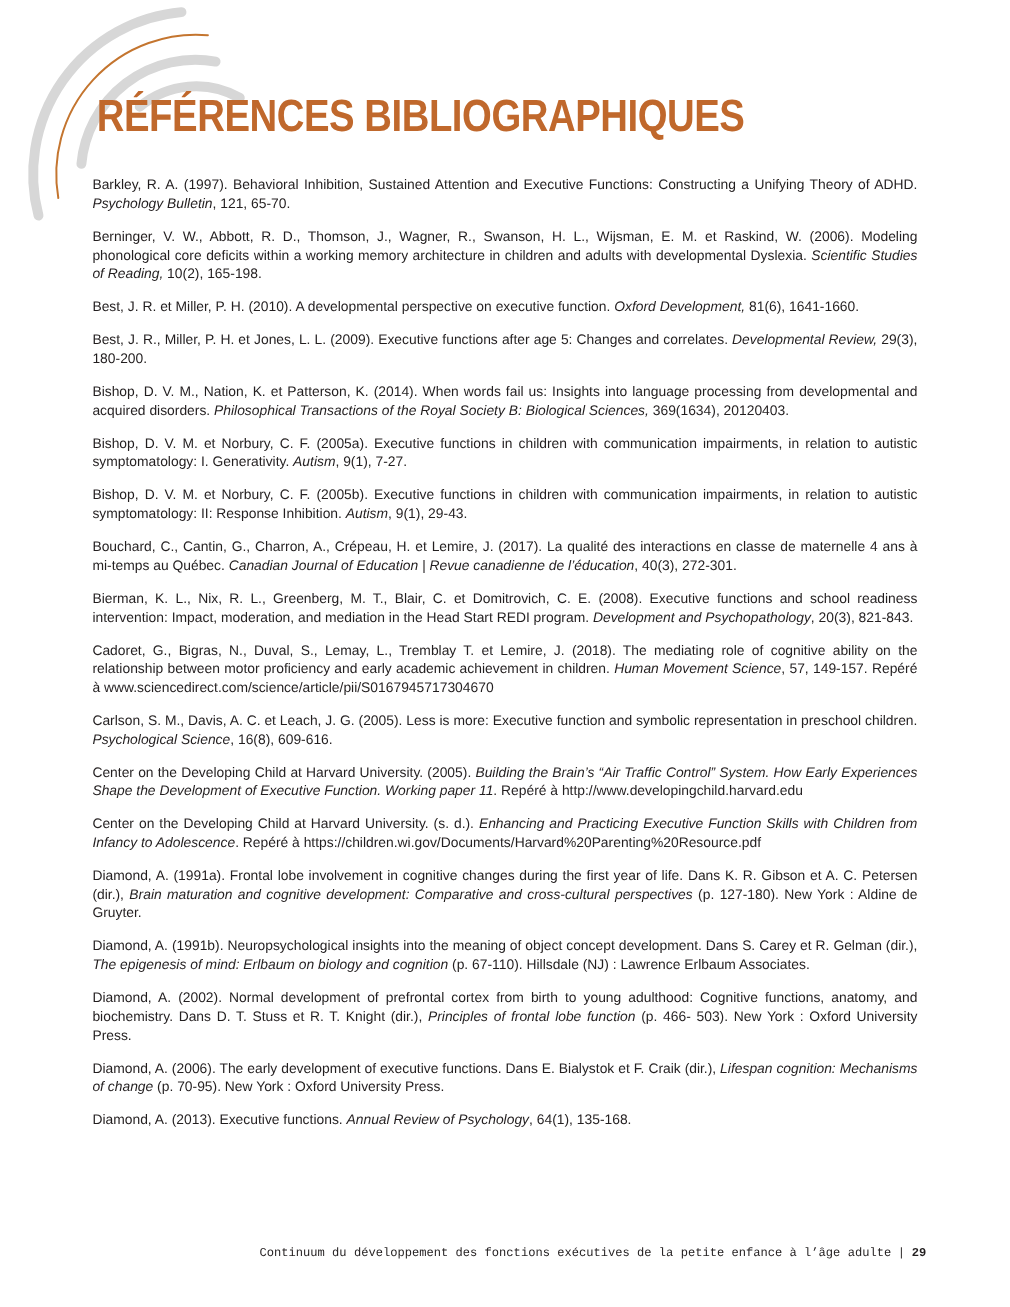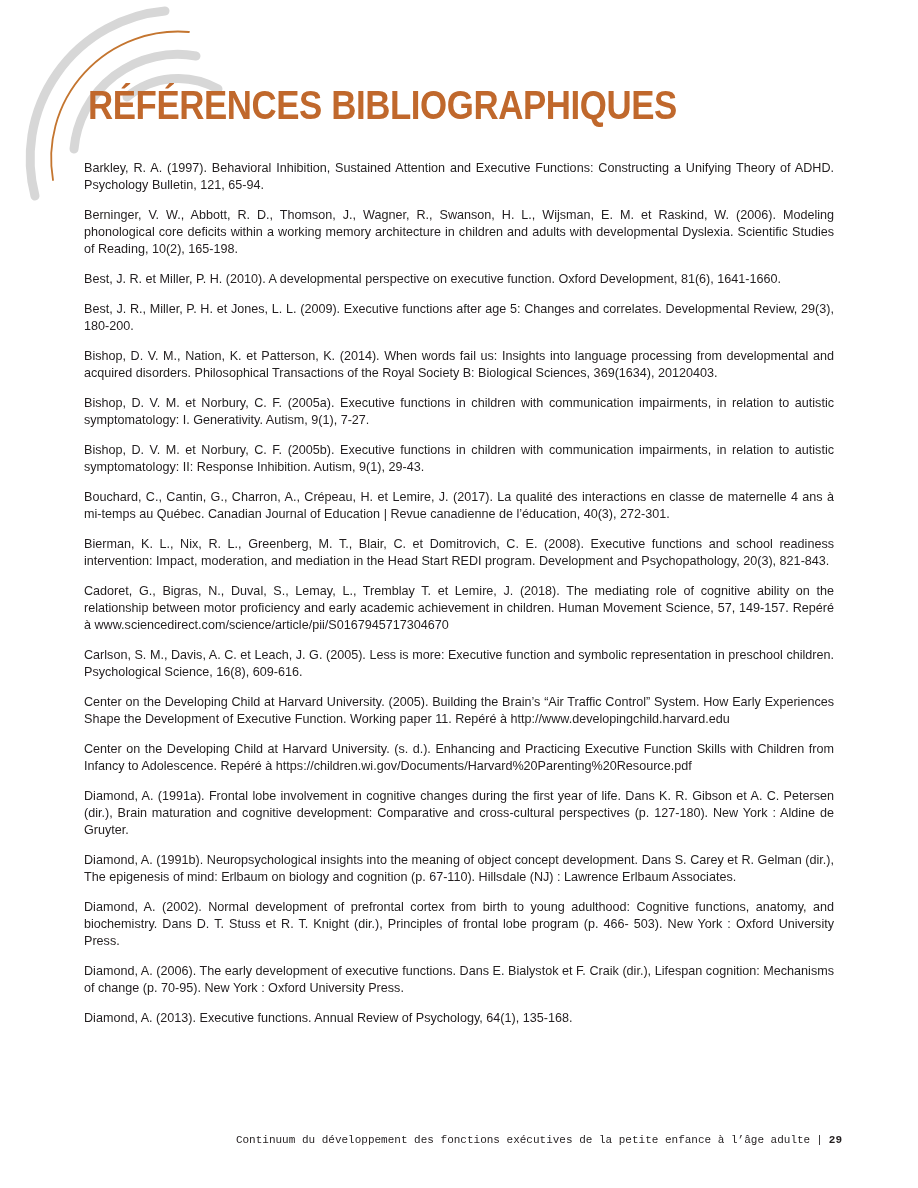--- a/index.html
+++ b/index.html
@@ -47,21 +47,21 @@
     width:750px;
     color:var(--text-color);
   }
   .ref{
     margin:0 0 13px 0;
     font-size:12.6px;
     line-height:17px;
     text-align:justify;
     text-justify:inter-word;
   }
-  .ref .it{}
+  .ref .it{font-style:italic;}
   .footer{
     position:absolute;
     right:76px;top:1133px;
     font-size:11px;
     line-height:14px;
     color:var(--text-color);
     white-space:nowrap;
     font-family:Liberation Mono, monospace;
   }
   .footer .sep{margin:0 6px;}
@@ -75,36 +75,36 @@
   <svg class="swoosh" viewBox="0 0 240 215" aria-hidden="true">
     <path class="arc-gray" d="M 165 11 A 148 148 0 0 0 35 196"></path>
     <path class="arc-orange" d="M 189 32 A 127 127 0 0 0 53 180"></path>
     <path class="arc-gray" d="M 196 56 A 104 104 0 0 0 74 149"></path>
     <path class="arc-gray" d="M 218 89 A 80 80 0 0 0 127 97"></path>
   </svg>
 
   <h1 class="title">RÉFÉRENCES BIBLIOGRAPHIQUES</h1>
 
   <main class="content">
-      <p class="ref"><span class="">Barkley, R. A. (1997). Behavioral Inhibition, Sustained Attention and Executive Functions: Constructing a Unifying Theory of ADHD. </span><span class="it">Psychology Bulletin</span><span class="">, 121, 65-94.</span></p>
+      <p class="ref"><span class="">Barkley, R. A. (1997). Behavioral Inhibition, Sustained Attention and Executive Functions: Constructing a Unifying Theory of ADHD. </span><span class="it">Psychology Bulletin</span><span class="">, 121, 65-70.</span></p>
       <p class="ref"><span class="">Berninger, V. W., Abbott, R. D., Thomson, J., Wagner, R., Swanson, H. L., Wijsman, E. M. et Raskind, W. (2006). Modeling phonological core deficits within a working memory architecture in children and adults with developmental Dyslexia. </span><span class="it">Scientific Studies of Reading,</span><span class=""> 10(2), 165-198.</span></p>
       <p class="ref"><span class="">Best, J. R. et Miller, P. H. (2010). A developmental perspective on executive function. </span><span class="it">Oxford Development,</span><span class=""> 81(6), 1641-1660.</span></p>
       <p class="ref"><span class="">Best, J. R., Miller, P. H. et Jones, L. L. (2009). Executive functions after age 5: Changes and correlates. </span><span class="it">Developmental Review,</span><span class=""> 29(3), 180-200.</span></p>
       <p class="ref"><span class="">Bishop, D. V. M., Nation, K. et Patterson, K. (2014). When words fail us: Insights into language processing from developmental and acquired disorders. </span><span class="it">Philosophical Transactions of the Royal Society B: Biological Sciences,</span><span class=""> 369(1634), 20120403.</span></p>
       <p class="ref"><span class="">Bishop, D. V. M. et Norbury, C. F. (2005a). Executive functions in children with communication impairments, in relation to autistic symptomatology: I. Generativity. </span><span class="it">Autism</span><span class="">, 9(1), 7-27.</span></p>
       <p class="ref"><span class="">Bishop, D. V. M. et Norbury, C. F. (2005b). Executive functions in children with communication impairments, in relation to autistic symptomatology: II: Response Inhibition. </span><span class="it">Autism</span><span class="">, 9(1), 29-43.</span></p>
       <p class="ref"><span class="">Bouchard, C., Cantin, G., Charron, A., Crépeau, H. et Lemire, J. (2017). La qualité des interactions en classe de maternelle 4 ans à mi-temps au Québec. </span><span class="it">Canadian Journal of Education | Revue canadienne de l’éducation</span><span class="">, 40(3), 272-301.</span></p>
       <p class="ref"><span class="">Bierman, K. L., Nix, R. L., Greenberg, M. T., Blair, C. et Domitrovich, C. E. (2008). Executive functions and school readiness intervention: Impact, moderation, and mediation in the Head Start REDI program. </span><span class="it">Development and Psychopathology</span><span class="">, 20(3), 821-843.</span></p>
       <p class="ref"><span class="">Cadoret, G., Bigras, N., Duval, S., Lemay, L., Tremblay T. et Lemire, J. (2018). The mediating role of cognitive ability on the relationship between motor proficiency and early academic achievement in children. </span><span class="it">Human Movement Science</span><span class="">, 57, 149-157. Repéré à www.sciencedirect.com/science/article/pii/S0167945717304670</span></p>
       <p class="ref"><span class="">Carlson, S. M., Davis, A. C. et Leach, J. G. (2005). Less is more: Executive function and symbolic representation in preschool children. </span><span class="it">Psychological Science</span><span class="">, 16(8), 609-616.</span></p>
       <p class="ref"><span class="">Center on the Developing Child at Harvard University. (2005). </span><span class="it">Building the Brain’s “Air Traffic Control” System. How Early Experiences Shape the Development of Executive Function. Working paper 11</span><span class="">. Repéré à http://www.developingchild.harvard.edu</span></p>
       <p class="ref"><span class="">Center on the Developing Child at Harvard University. (s. d.). </span><span class="it">Enhancing and Practicing Executive Function Skills with Children from Infancy to Adolescence</span><span class="">. Repéré à https://children.wi.gov/Documents/Harvard%20Parenting%20Resource.pdf</span></p>
       <p class="ref"><span class="">Diamond, A. (1991a). Frontal lobe involvement in cognitive changes during the first year of life. Dans K. R. Gibson et A. C. Petersen (dir.), </span><span class="it">Brain maturation and cognitive development: Comparative and cross-cultural perspectives</span><span class=""> (p. 127-180). New York : Aldine de Gruyter.</span></p>
       <p class="ref"><span class="">Diamond, A. (1991b). Neuropsychological insights into the meaning of object concept development. Dans S. Carey et R. Gelman (dir.), </span><span class="it">The epigenesis of mind: Erlbaum on biology and cognition</span><span class=""> (p. 67-110). Hillsdale (NJ) : Lawrence Erlbaum Associates.</span></p>
-      <p class="ref"><span class="">Diamond, A. (2002). Normal development of prefrontal cortex from birth to young adulthood: Cognitive functions, anatomy, and biochemistry. Dans D. T. Stuss et R. T. Knight (dir.), </span><span class="it">Principles of frontal lobe program</span><span class=""> (p. 466- 503). New York : Oxford University Press.</span></p>
+      <p class="ref"><span class="">Diamond, A. (2002). Normal development of prefrontal cortex from birth to young adulthood: Cognitive functions, anatomy, and biochemistry. Dans D. T. Stuss et R. T. Knight (dir.), </span><span class="it">Principles of frontal lobe function</span><span class=""> (p. 466- 503). New York : Oxford University Press.</span></p>
       <p class="ref"><span class="">Diamond, A. (2006). The early development of executive functions. Dans E. Bialystok et F. Craik (dir.), </span><span class="it">Lifespan cognition: Mechanisms of change</span><span class=""> (p. 70-95). New York : Oxford University Press.</span></p>
       <p class="ref"><span class="">Diamond, A. (2013). Executive functions. </span><span class="it">Annual Review of Psychology</span><span class="">, 64(1), 135-168.</span></p>
     </main>
 
   <div class="footer">
     <span>Continuum du développement des fonctions exécutives de la petite enfance à l’âge adulte</span><span class="sep">|</span><b>29</b>
   </div>
 
 </div>
 

